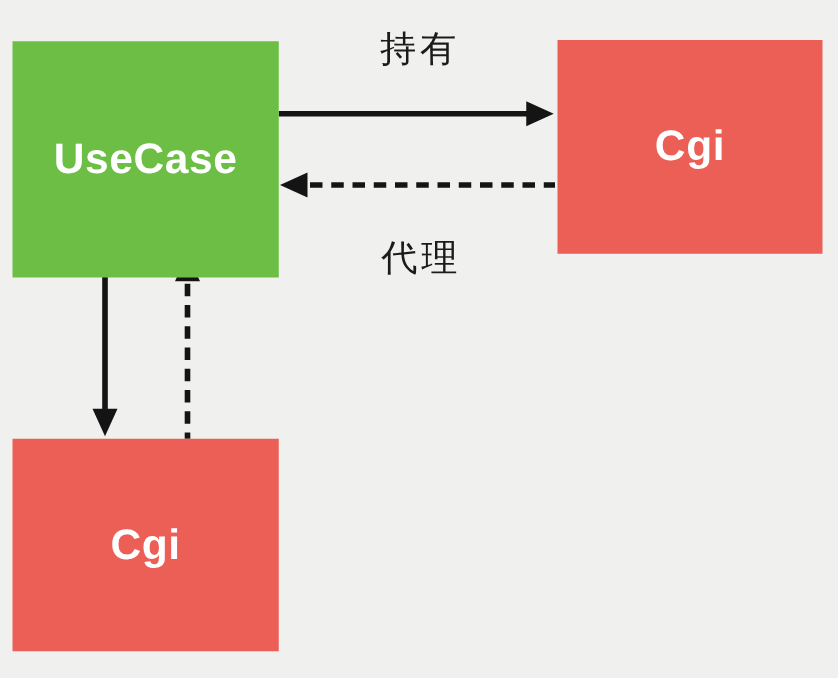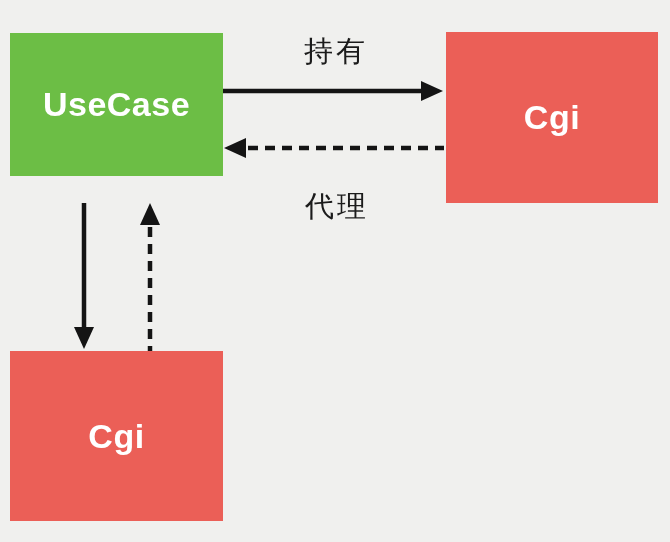--- a/index.html
+++ b/index.html
@@ -47,42 +47,42 @@
     justify-content: center;
   }
   .node .node-label {
     color: var(--node-text);
     font-size: 34px;
     font-weight: 700;
     letter-spacing: 0.5px;
   }
   .node-usecase {
     left: 10px; top: 33px;
-    width: 213px; height: 143px;
+    width: 213px; height: 189px;
     background: var(--node-green);
   }
   .node-cgi-right {
     left: 446px; top: 32px;
     width: 212px; height: 171px;
     background: var(--node-red);
   }
   .node-cgi-bottom {
     left: 10px; top: 351px;
     width: 213px; height: 170px;
     background: var(--node-red);
   }
   .edge-label {
     position: absolute;
     transform: translate(-50%, -50%);
     color: var(--label-text);
     font-size: 29px;
     letter-spacing: 3px;
     white-space: nowrap;
   }
-  .edge-label-holds { left: 336px; top: 52px; }
+  .edge-label-holds { left: 336px; top: 40px; }
   .edge-label-proxy { left: 337px; top: 207px; }
 </style>
 </head>
 <body>
 
 <div class="canvas">
 
   <svg class="arrows-layer" viewBox="0 0 670 542">
 
     <g>

